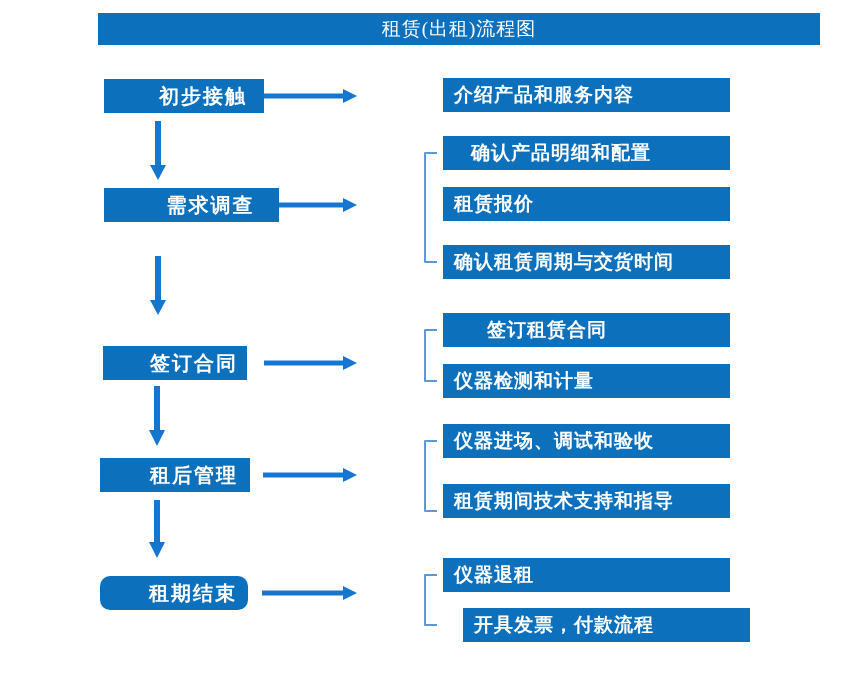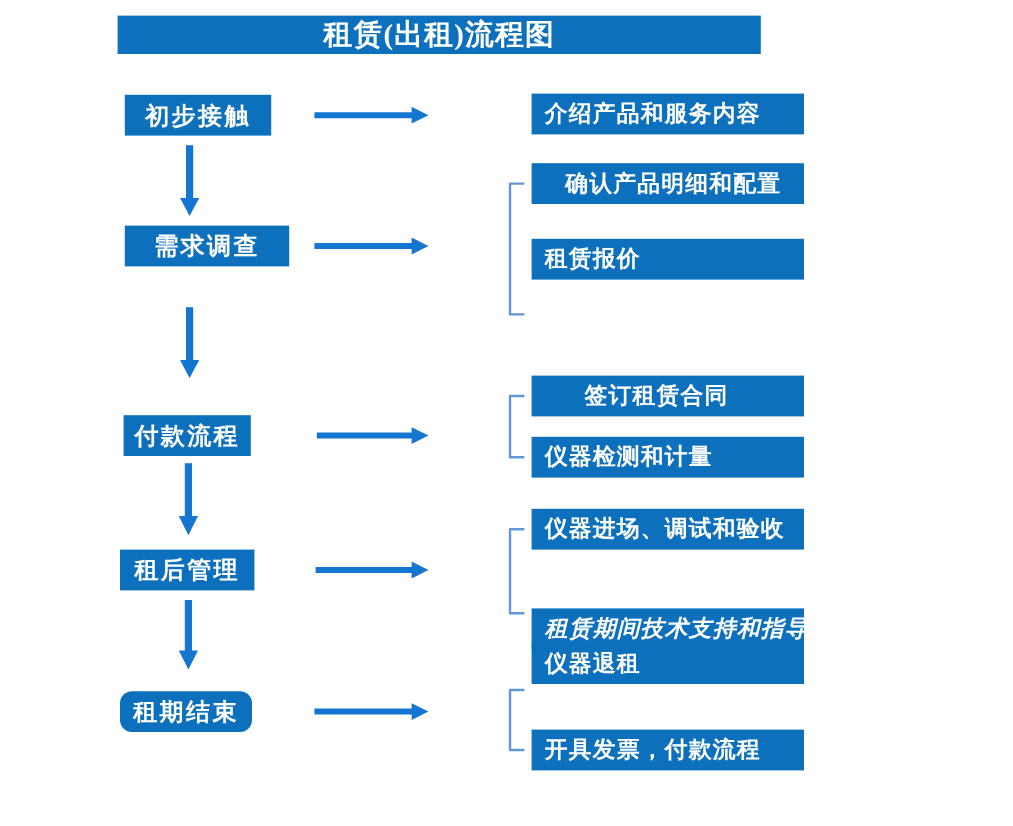--- a/index.html
+++ b/index.html
@@ -22,73 +22,74 @@
     overflow:hidden;
   }
   .connectors{
     position:absolute;
     left:0;top:0;
     pointer-events:none;
   }
   .banner{
     position:absolute;
     left:98px;top:13px;
-    width:536px;height:32px;
+    width:722px;height:32px;
     background:var(--box-fill);
     color:var(--text);
-    font-size:24px;
-    font-weight:bold;
+    font-size:19px;
+    font-weight:normal;
     display:flex;
     align-items:center;
     justify-content:center;
     letter-spacing:1px;
   }
   .step{
     position:absolute;
     height:34px;
     background:var(--box-fill);
     color:var(--text);
     font-size:20px;
     font-weight:bold;
     display:flex;
     align-items:center;
     justify-content:center;
     letter-spacing:2px;
     white-space:nowrap;
+    padding-left:38px;
   }
   #step-1{left:104px;top:79px;width:122px;}
   #step-2{left:104px;top:188px;width:137px;}
   #step-3{left:103px;top:346px;width:106px;}
   #step-4{left:100px;top:458px;width:112px;}
   #step-5{left:100px;top:576px;width:110px;border-radius:10px;}
   .out{
     position:absolute;
     left:443px;
-    width:227px;height:34px;
+    width:287px;height:34px;
     background:var(--box-fill);
     color:var(--text);
     font-size:19px;
     font-weight:bold;
     display:flex;
     align-items:center;
     padding-left:11px;
     box-sizing:border-box;
     letter-spacing:1px;
     white-space:nowrap;
   }
   #out-1-1{top:78px;}
   #out-2-1{top:136px;padding-left:28px;}
-  #out-2-2{top:199px;}
+  #out-2-2{top:187px;}
   #out-2-3{top:245px;}
   #out-3-1{top:313px;padding-left:44px;}
   #out-3-2{top:364px;font-family:Liberation Mono, monospace;}
   #out-4-1{top:424px;}
-  #out-4-2{top:507px;font-style:italic;}
-  #out-5-1{top:536px;}
-  #out-5-2{top:608px;}
+  #out-4-2{top:484px;}
+  #out-5-1{top:558px;}
+  #out-5-2{top:608px;margin-left:20px;}
 </style>
 </head>
 <body>
 
 <div class="canvas">
 
   <svg class="connectors" width="844" height="688" viewBox="0 0 844 688">
 
     <g>
       <line x1="262" y1="96" x2="344" y2="96" stroke-width="5" stroke="#1476d1"></line>
@@ -131,28 +132,29 @@
     <path d="M437 153 L425 153 L425 262 L437 262" fill="none" stroke-width="2" stroke-linejoin="round" stroke="#5f98d8"></path>
     <path d="M437 330 L425 330 L425 381 L437 381" fill="none" stroke-width="2" stroke-linejoin="round" stroke="#5f98d8"></path>
     <path d="M437 441 L425 441 L425 511 L437 511" fill="none" stroke-width="2" stroke-linejoin="round" stroke="#5f98d8"></path>
     <path d="M437 575 L425 575 L425 625 L437 625" fill="none" stroke-width="2" stroke-linejoin="round" stroke="#5f98d8"></path>
   </svg>
 
   <div class="banner">租赁(出租)流程图</div>
 
   <div class="step" id="step-1">初步接触</div>
   <div class="step" id="step-2">需求调查</div>
-  <div class="step" id="step-3">付款流程</div>
+  <div class="step" id="step-3">签订合同</div>
   <div class="step" id="step-4">租后管理</div>
   <div class="step" id="step-5">租期结束</div>
 
   <div class="out" id="out-1-1">介绍产品和服务内容</div>
 
   <div class="out" id="out-2-1">确认产品明细和配置</div>
   <div class="out" id="out-2-2">租赁报价</div>
+  <div class="out" id="out-2-3">确认租赁周期与交货时间</div>
 
   <div class="out" id="out-3-1">签订租赁合同</div>
   <div class="out" id="out-3-2">仪器检测和计量</div>
 
   <div class="out" id="out-4-1">仪器进场、调试和验收</div>
   <div class="out" id="out-4-2">租赁期间技术支持和指导</div>
 
   <div class="out" id="out-5-1">仪器退租</div>
   <div class="out" id="out-5-2">开具发票，付款流程</div>
 

